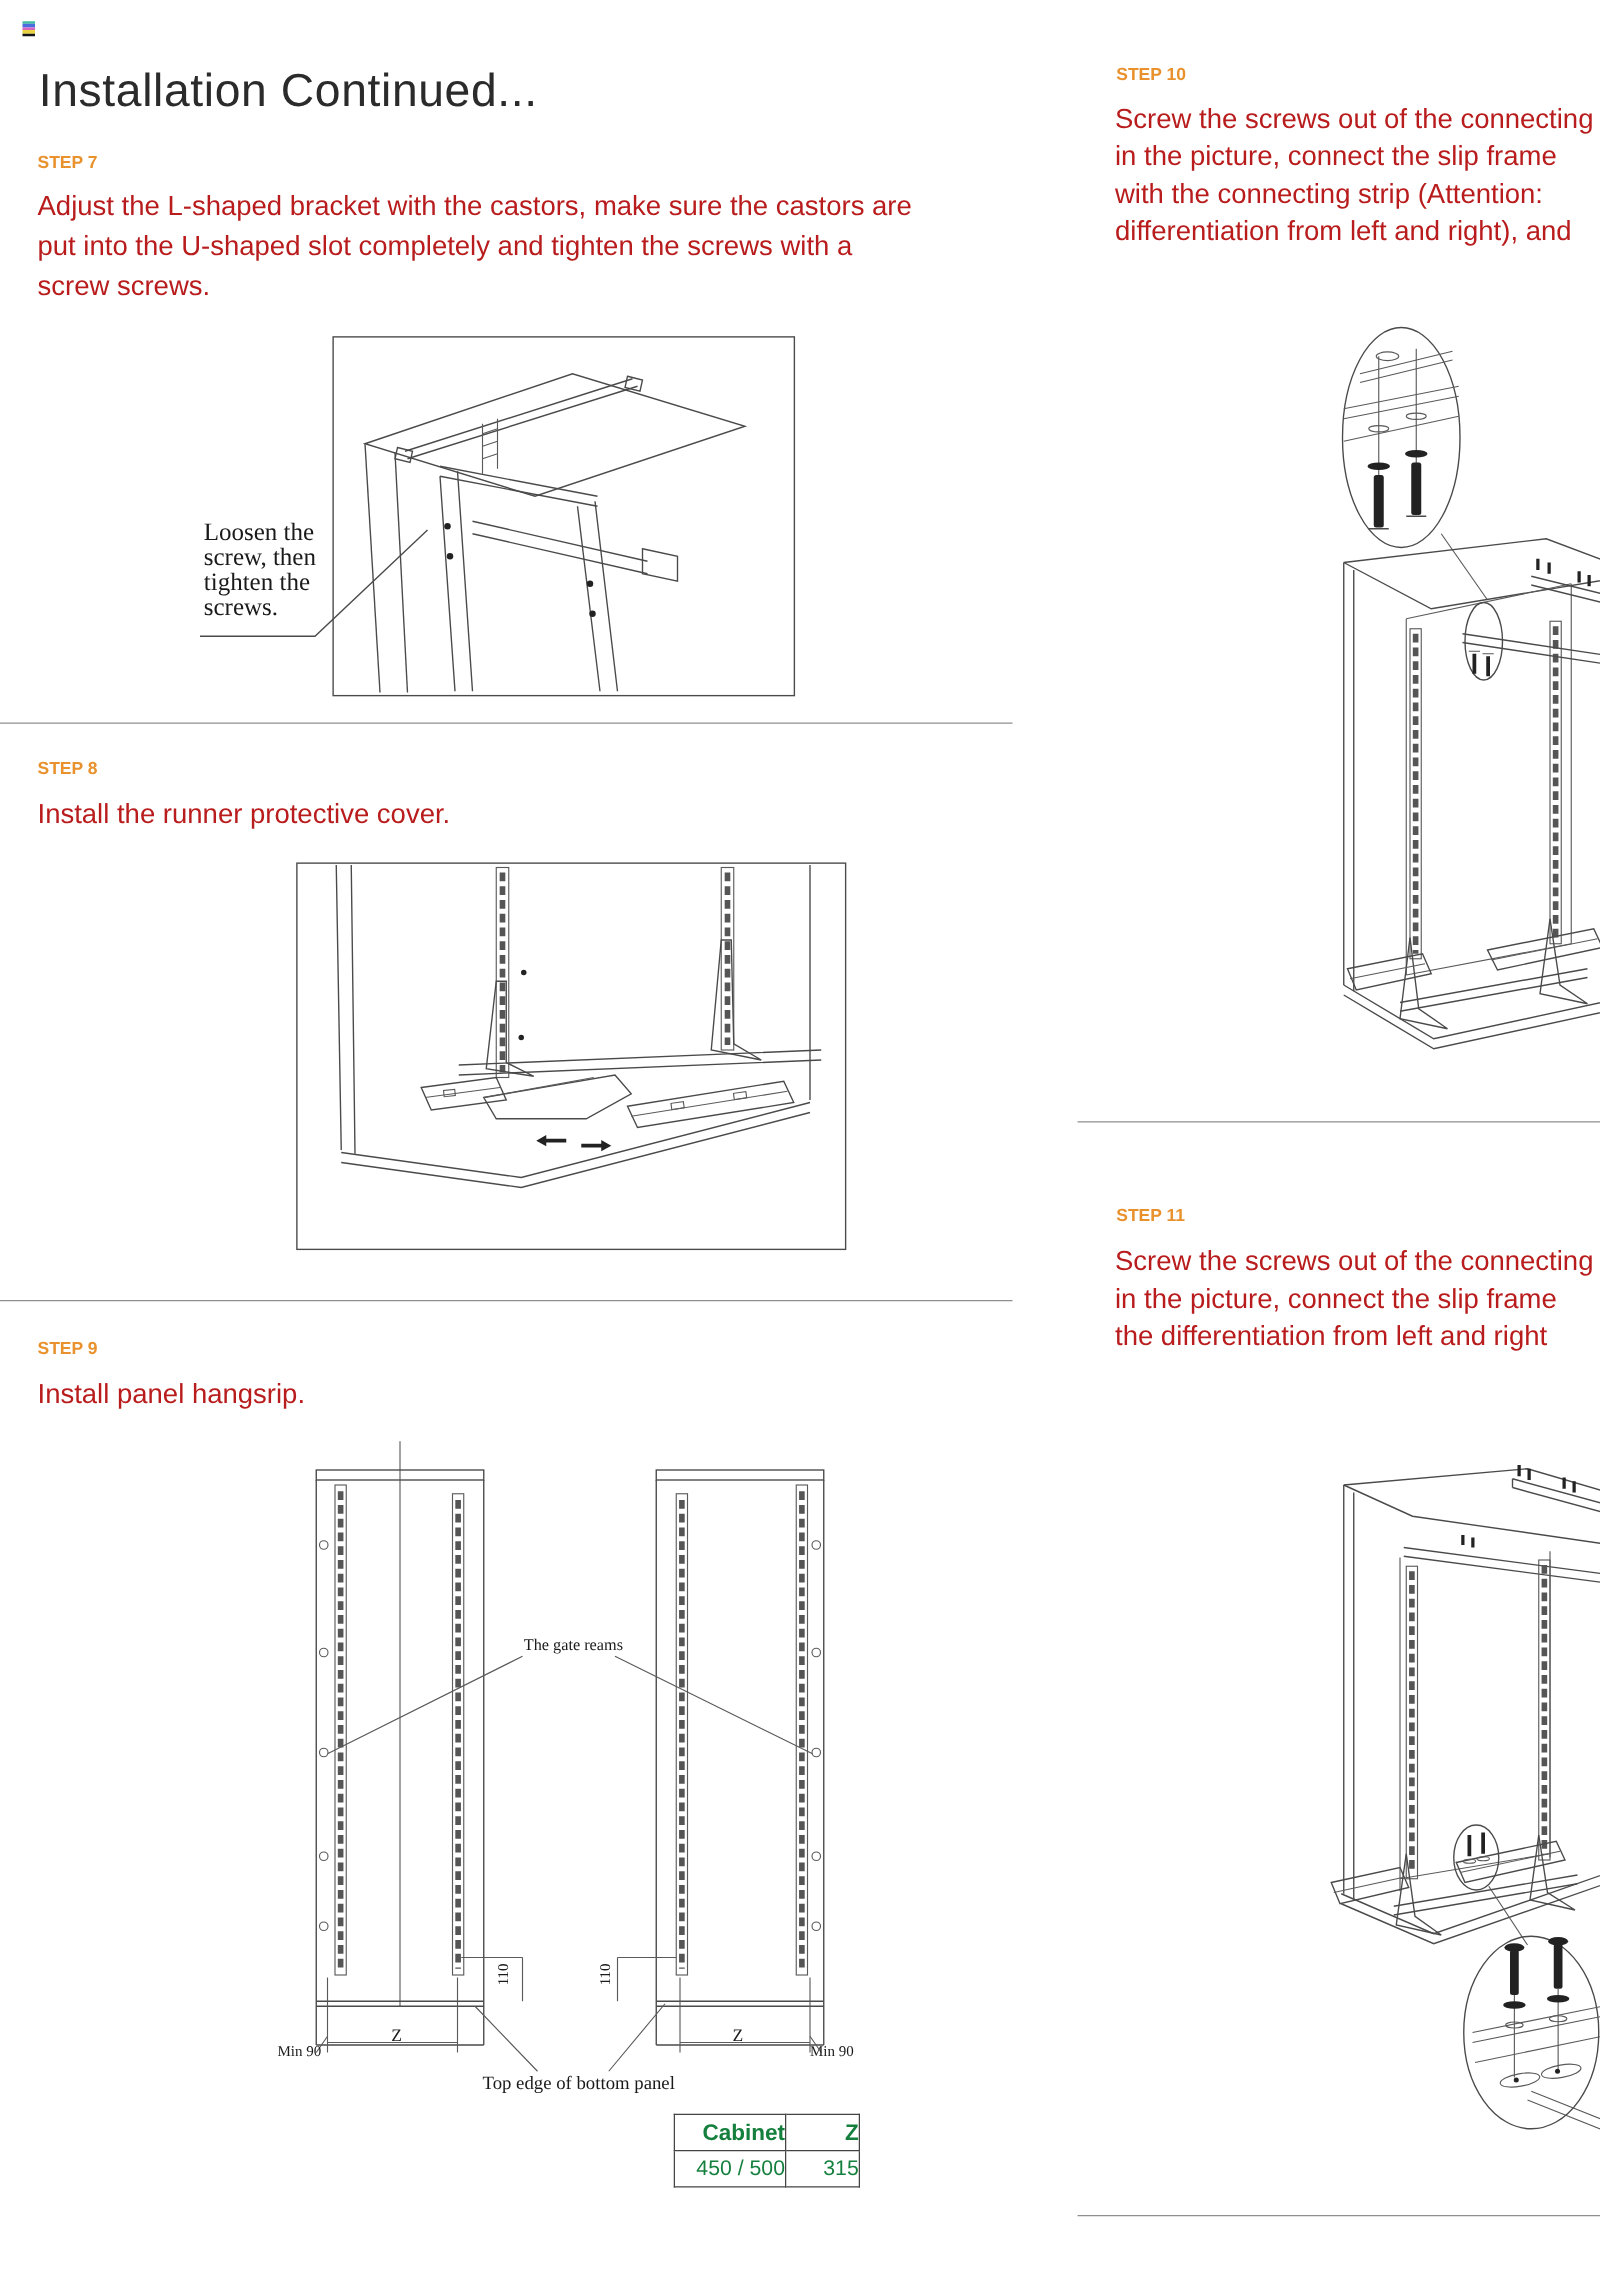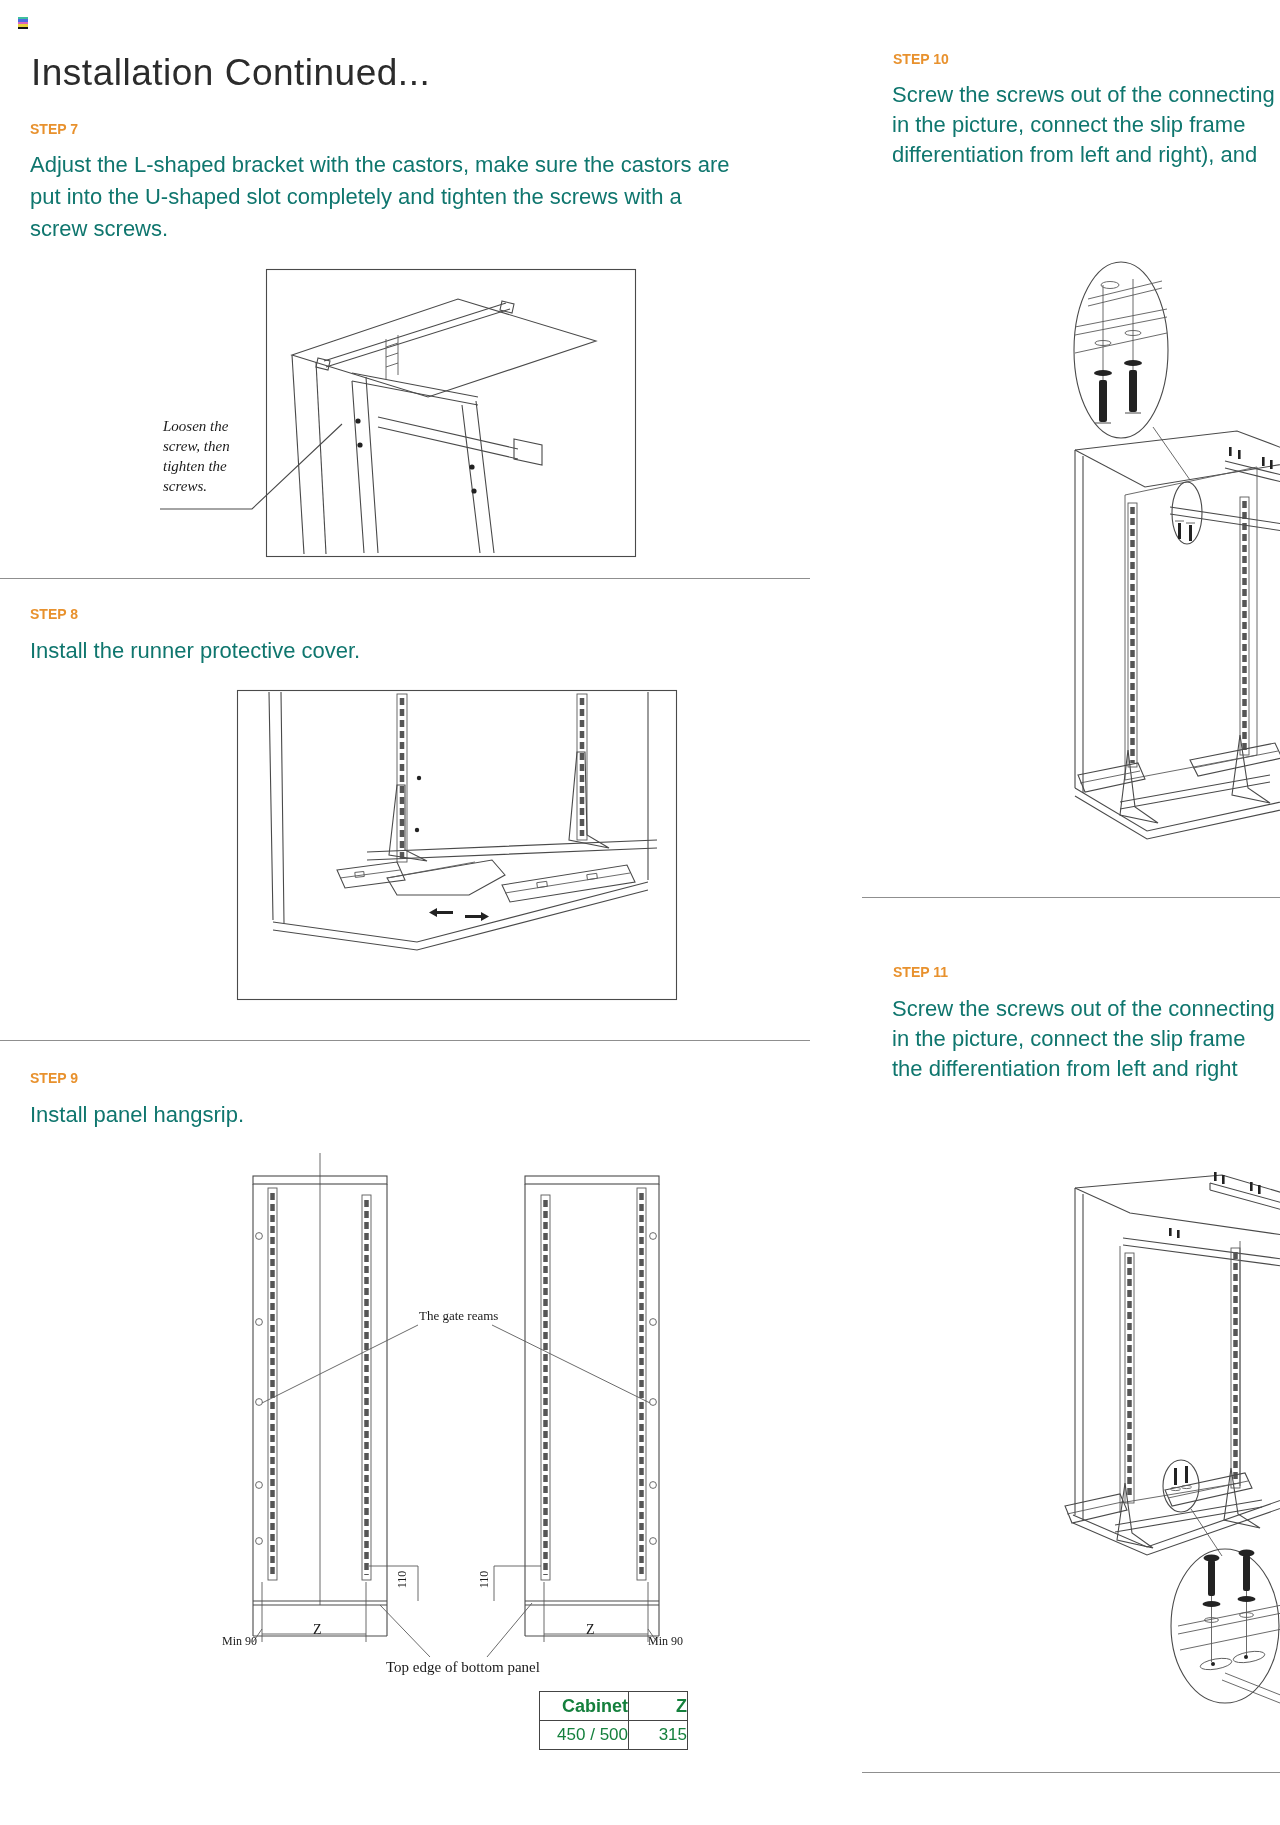--- a/index.html
+++ b/index.html
@@ -1,24 +1,24 @@
 <!DOCTYPE html>
 <html><head>
 <meta charset="utf-8">
 <style>
   html,body{margin:0;padding:0;background:#ffffff;}
   #canvas{position:relative;width:1280px;height:1825px;background:#ffffff;overflow:hidden;
           font-family:"Liberation Sans",sans-serif;}
   .abs{position:absolute;}
   .title{font-size:37px;font-weight:normal;color:#2b2b2b;letter-spacing:0.5px;}
   .step-head{font-size:14px;font-weight:bold;color:#e8912d;}
-  .body-line{font-size:22px;color:#0f766e;white-space:nowrap;line-height:30px;}
+  .body-line{font-size:22px;color:#b91c1c;white-space:nowrap;line-height:30px;}
   .divider{position:absolute;height:0;border-top:1.6px solid #8f8f8f;}
   .cad{font-family:"Liberation Serif",serif;color:#1a1a1a;white-space:nowrap;}
-  .callout{font-size:15px;line-height:20px;font-style:italic;}
+  .callout{font-size:20px;line-height:20px;}
   .rot90{transform:rotate(-90deg);transform-origin:center center;}
   svg{position:absolute;overflow:visible;}
   .ln{stroke:#4a4a4a;stroke-width:1.1;fill:none;}
   .ln-thin{stroke:#5a5a5a;stroke-width:0.9;fill:none;}
   .fillk{fill:#222;stroke:none;}
   .railchain{stroke:#555;stroke-width:4.5;stroke-dasharray:7 4;fill:none;}
   table.spec{border-collapse:collapse;font-family:"Liberation Sans",sans-serif;}
   table.spec td,table.spec th{border:1.4px solid #444;text-align:right;vertical-align:middle;
     color:#15803d;padding:0;}
   table.spec th{font-size:18px;font-weight:bold;width:88px;height:28px;}
@@ -199,20 +199,21 @@
       <td>450 / 500</td>
       <td class="colz">315</td>
     </tr>
   </tbody>
     </table>
 
   <div class="abs step-head" style="left:893px;top:51px;">STEP 10</div>
   <div class="clipcol" style="left:892px;top:80px;width:388px;height:126px;">
     <div class="body-line">Screw the screws out of the connecting</div>
     <div class="body-line">in the picture, connect the slip frame</div>
+    <div class="body-line">with the connecting strip (Attention:</div>
     <div class="body-line">differentiation from left and right), and</div>
   </div>
 
   <svg style="left:1050px;top:255px;" width="230" height="640" viewBox="0 0 230 640" preserveAspectRatio="none">
 
     <ellipse cx="71" cy="95" rx="47" ry="88" class="ln"></ellipse>
     <path class="ln-thin" d="M38,44 L112,26 M38,51 L112,33"></path>
     <ellipse cx="60" cy="30" rx="9" ry="3.5" class="ln-thin"></ellipse>
     <path class="ln-thin" d="M25,72 L117,54 M25,80 L117,62 M25,98 L117,78"></path>
     <ellipse cx="53" cy="88" rx="8" ry="2.5" class="ln-thin"></ellipse>

